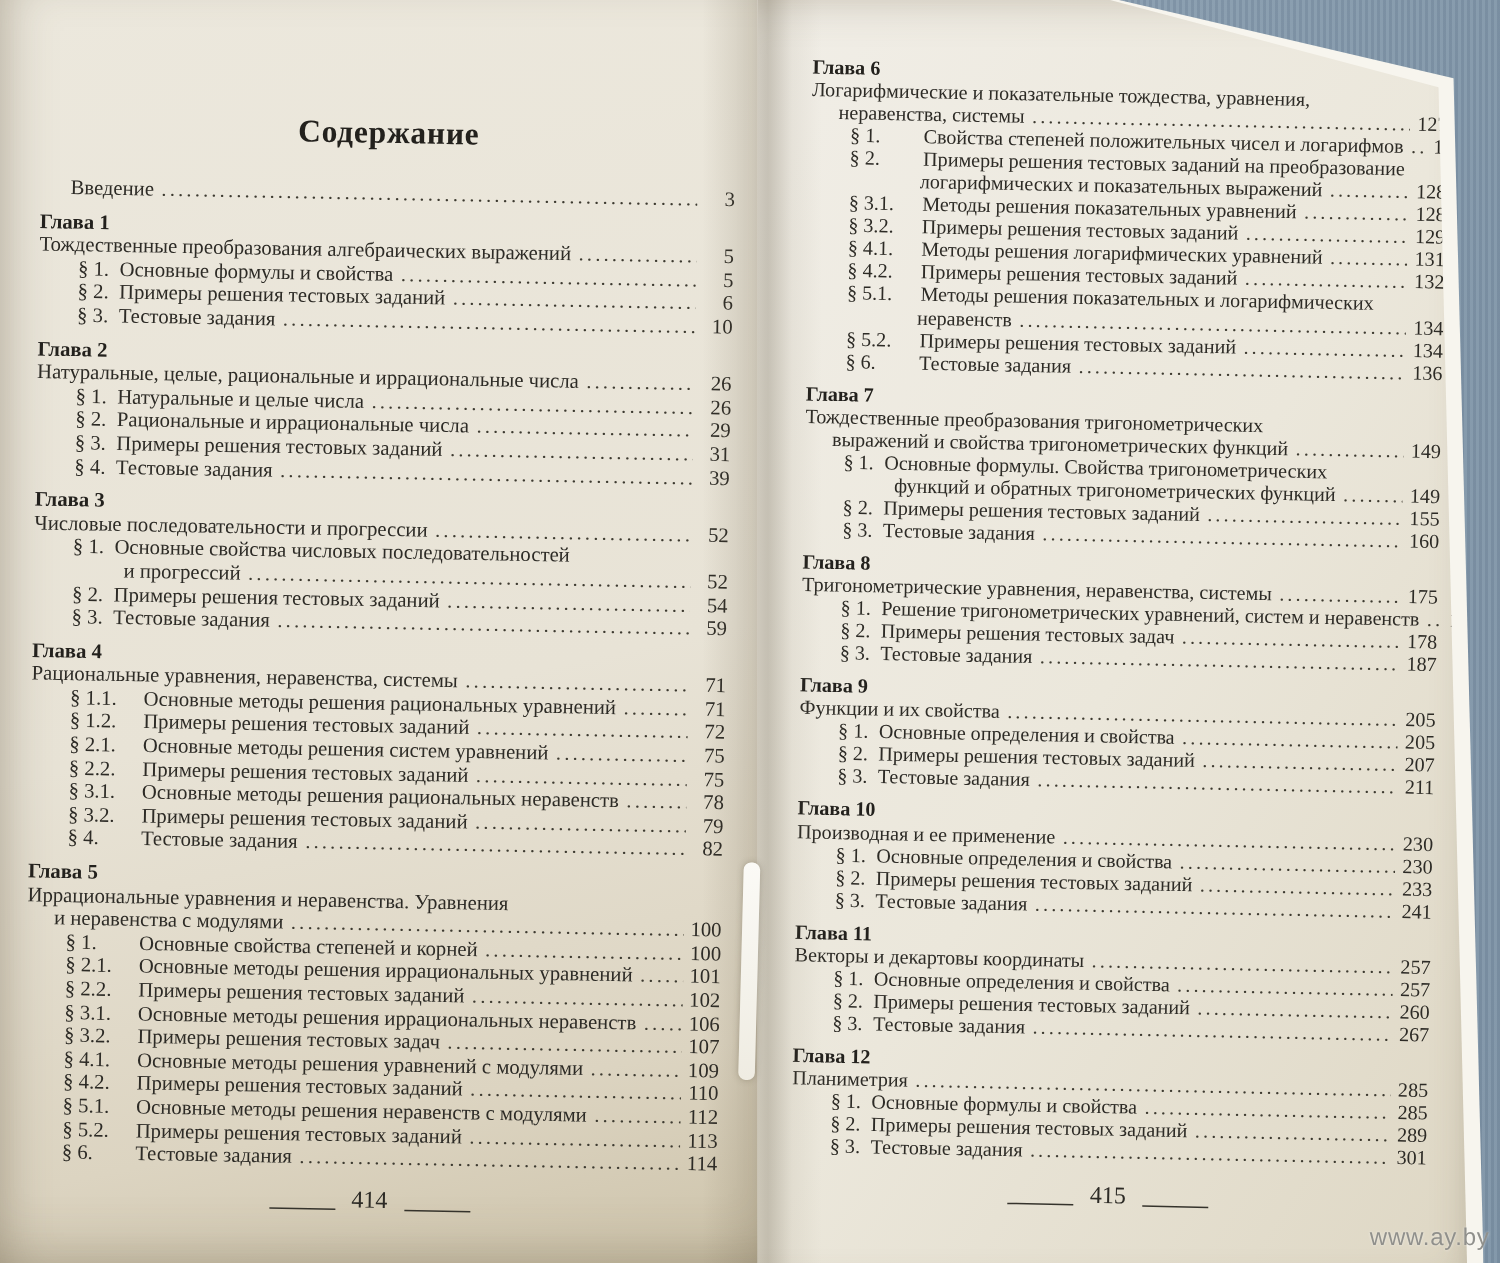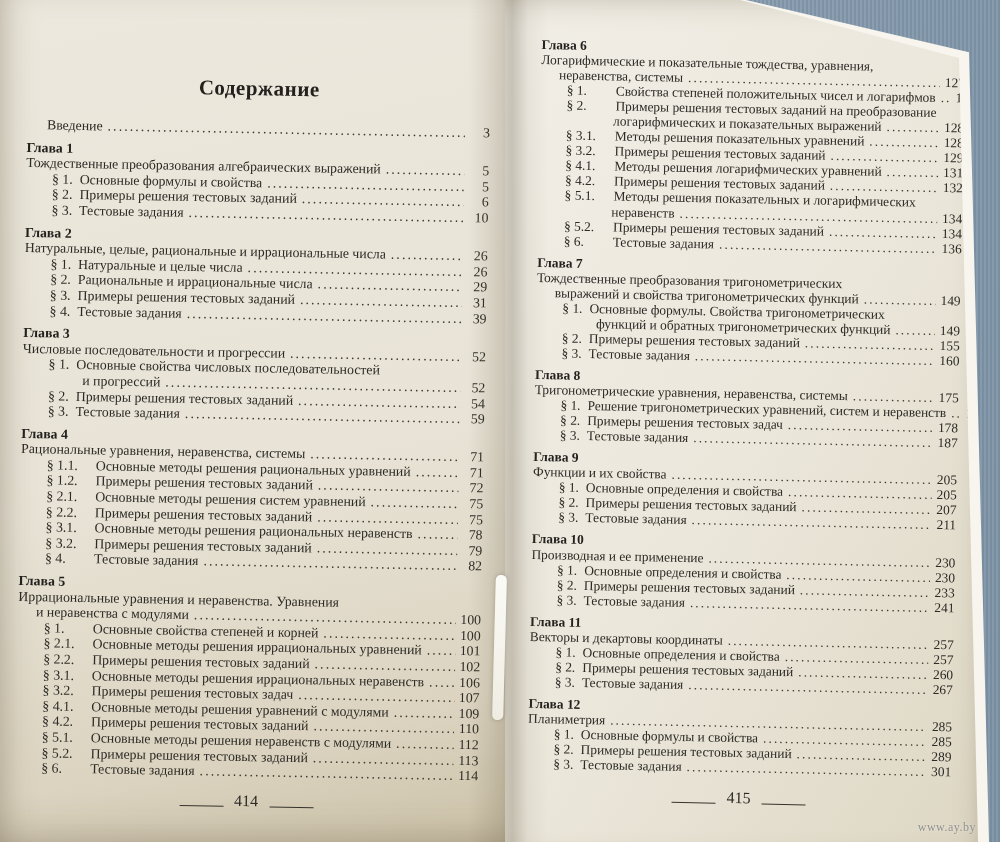--- a/index.html
+++ b/index.html
@@ -29,21 +29,21 @@
   .row.title.cont{padding-left:18px;}
   .num{flex:none;margin-right:7px;white-space:pre;}
   .wide .num{min-width:46px;margin-right:3px;}
   .txt{flex:none;white-space:nowrap;}
   .leader{flex:1 1 12px;overflow:hidden;white-space:nowrap;margin:0 3px 0 5px;min-width:10px;color:#3d3a30;}
   .leader::after{content:"....................................................................................................................";letter-spacing:2.1px;}
   .pg{flex:none;min-width:22px;text-align:right;white-space:nowrap;}
   .pagenum-row{display:flex;justify-content:center;align-items:flex-end;margin-top:12px;font-size:16px;color:#2d2b26;}
   .content-right .pagenum-row{margin-top:14px;}
   .pn-rule{width:44px;border-bottom:1.7px solid #35332c;margin:0 11px 3px 11px;}
-  .watermark{position:absolute;right:24px;bottom:7px;font-family:Liberation Serif, serif;font-size:12px;color:#90908c;letter-spacing:.5px;text-shadow:0 0 2px rgba(255,255,255,.6);}
+  .watermark{position:absolute;right:7px;bottom:7px;font-family:Liberation Sans, sans-serif;font-size:16px;color:#90908c;letter-spacing:.5px;text-shadow:0 0 2px rgba(255,255,255,.6);}
 </style>
 </head>
 <body>
 
 <div class="scene">
   <div class="book-edge"></div>
   <div class="book">
     <div class="page page-left">
       <div class="content-left">
         <h1 class="contents-title">Содержание</h1>

